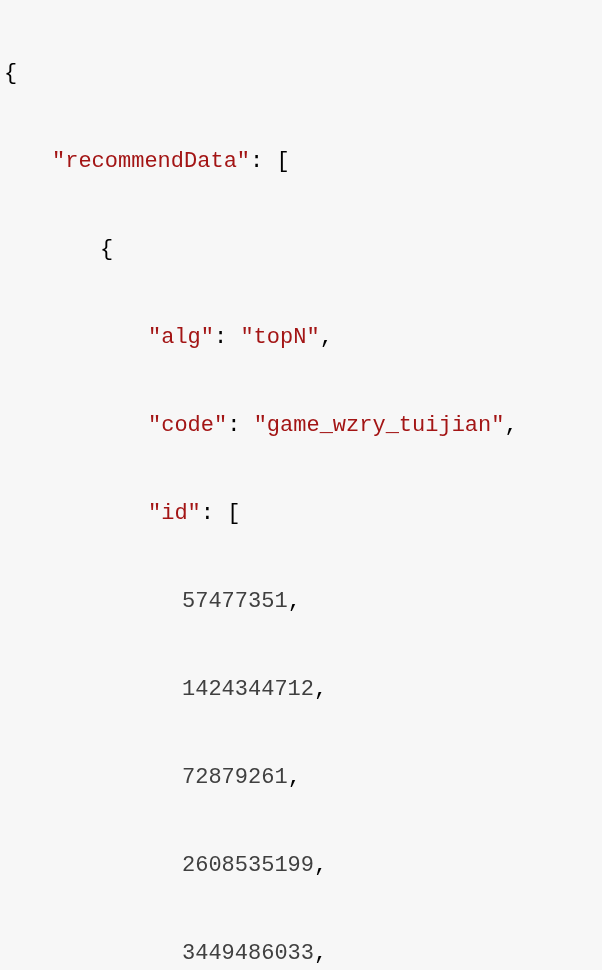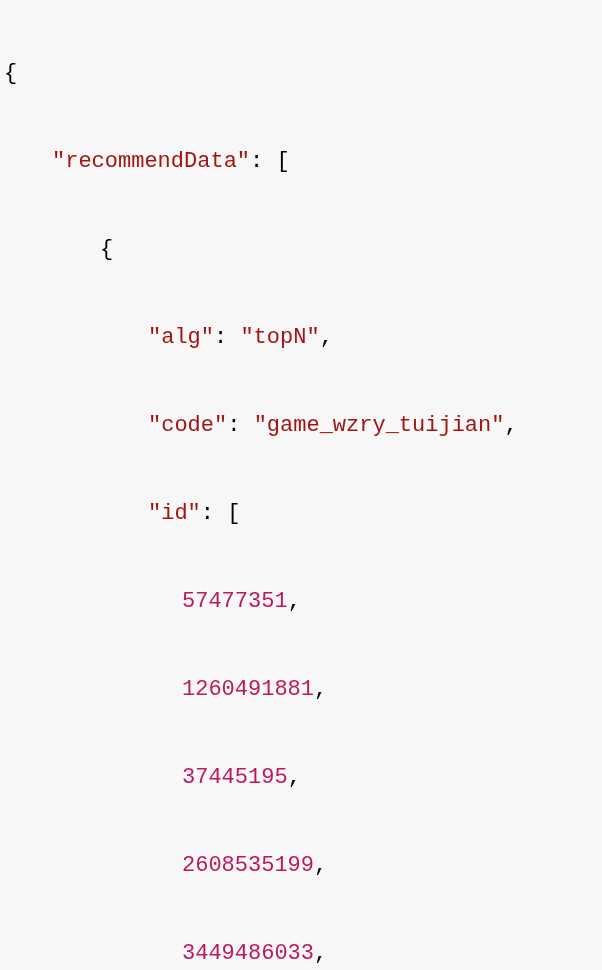--- a/index.html
+++ b/index.html
@@ -15,35 +15,35 @@
   }
   .code-block { white-space: pre; }
   .ln { display: block; }
   .i1 { padding-left: 48px; }
   .i2 { padding-left: 96px; }
   .i3 { padding-left: 144px; }
   .i4 { padding-left: 178px; }
   .punct { color: #000; }
   .key { color: #a31515; }
   .str { color: #a31515; }
-  .num { color: #be185d; }
+  .num { color: #404040; }
 </style>
 </head>
 <body>
 
 <div class="code-block">
 <span class="ln"><span class="punct">{</span></span>
 <span class="ln i1"><span class="key">"recommendData"</span><span class="punct">: [</span></span>
 <span class="ln i2"><span class="punct">{</span></span>
 <span class="ln i3"><span class="key">"alg"</span><span class="punct">: </span><span class="str">"topN"</span><span class="punct">,</span></span>
 <span class="ln i3"><span class="key">"code"</span><span class="punct">: </span><span class="str">"game_wzry_tuijian"</span><span class="punct">,</span></span>
 <span class="ln i3"><span class="key">"id"</span><span class="punct">: [</span></span>
 <span class="ln i4"><span class="num">57477351</span><span class="punct">,</span></span>
-<span class="ln i4"><span class="num">1260491881</span><span class="punct">,</span></span>
-<span class="ln i4"><span class="num">37445195</span><span class="punct">,</span></span>
+<span class="ln i4"><span class="num">1424344712</span><span class="punct">,</span></span>
+<span class="ln i4"><span class="num">72879261</span><span class="punct">,</span></span>
 <span class="ln i4"><span class="num">2608535199</span><span class="punct">,</span></span>
 <span class="ln i4"><span class="num">3449486033</span><span class="punct">,</span></span>
 
 
 
 
 
 
 
 

